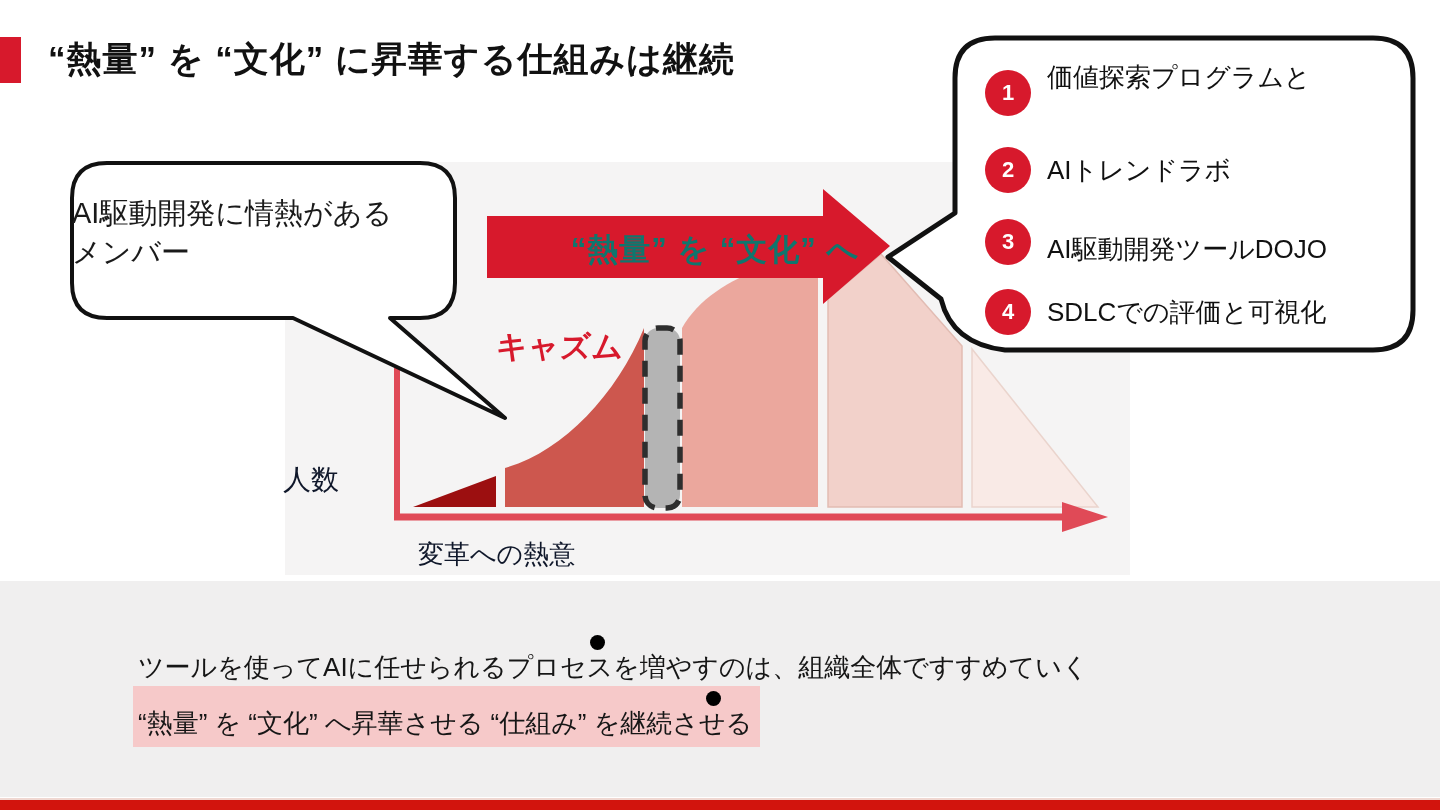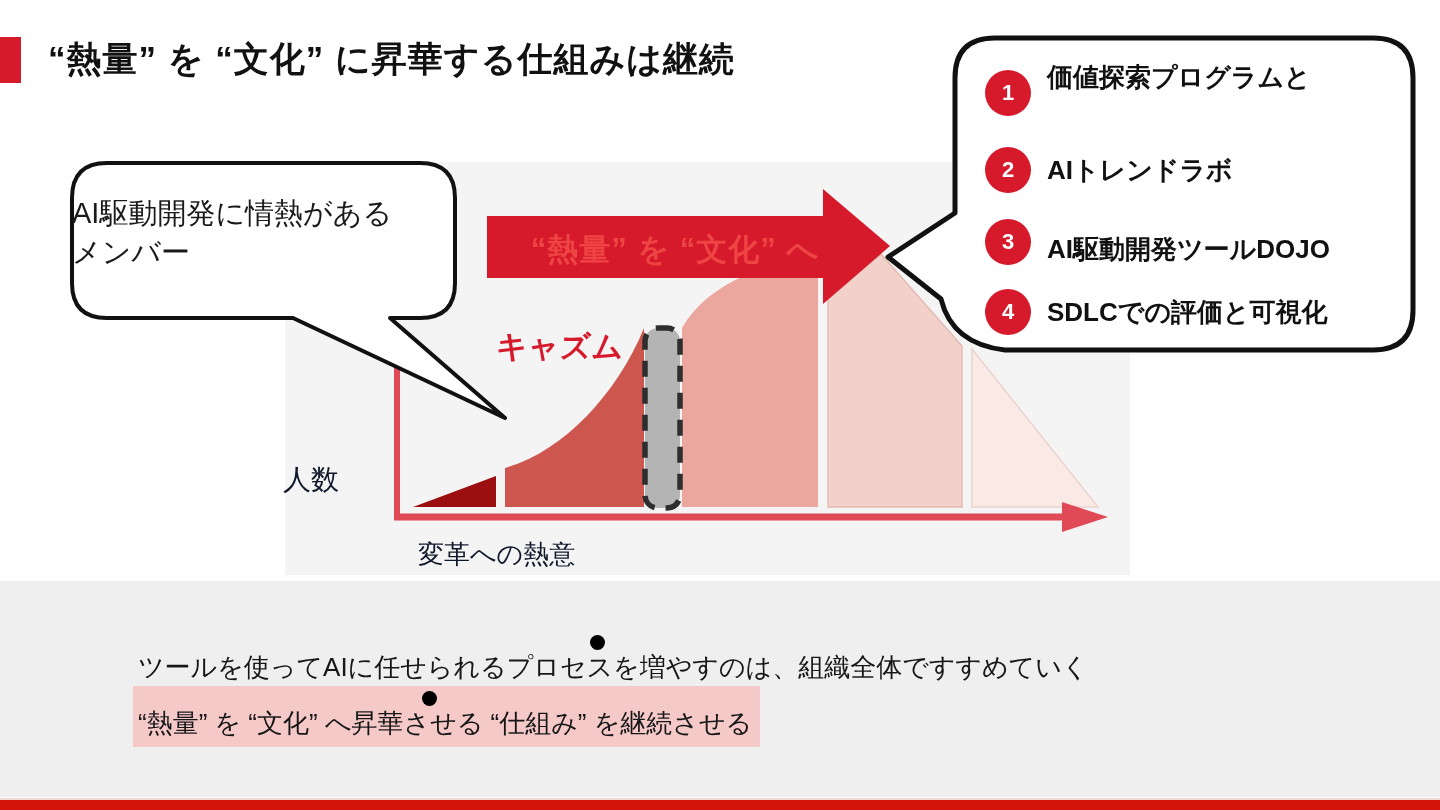--- a/index.html
+++ b/index.html
@@ -31,41 +31,42 @@
   .diagram-svg{position:absolute;left:0;top:0;width:1440px;height:810px;}
 
   
   .overlay{position:absolute;color:#0f172a;}
   .bubble-text{
     left:72px;top:194px;width:383px;
     font-size:29px;line-height:39px;color:#1a1a1a;
   }
   .arrow-label{
     left:487px;top:229px;width:376px;text-align:center;
-    font-size:31px;font-weight:600;color:#ef4444;letter-spacing:1px;
+    font-size:31px;font-weight:600;color:#0f766e;letter-spacing:1px;
     white-space:nowrap;
+    padding-left:40px;
   }
   .chasm-label{
     left:496px;top:326px;font-size:31px;font-weight:800;
     color:var(--accent-red,#d7192c);white-space:nowrap;font-family:Liberation Mono, monospace;
   }
   .y-axis-label{left:283px;top:461px;font-size:28px;}
   .x-axis-label{left:398px;top:537px;font-size:26px;margin-left:20px;}
 
   
   .callout-item{position:absolute;}
   .num-circle{
     position:absolute;left:985px;width:46px;height:46px;border-radius:50%;
     background:var(--accent-red,#d7192c);color:#fff;
     display:flex;align-items:center;justify-content:center;
     font-size:22px;font-weight:700;
   }
   .callout-text{
     position:absolute;left:1047px;width:340px;
-    font-size:26px;font-weight:700;color:#111;line-height:31px;
+    font-size:26px;font-weight:400;color:#111;line-height:31px;
     white-space:nowrap;
   }
   .callout-text div:empty{display:none;}
 
   
   .bottom-band{
     position:absolute;left:0;top:581px;width:1440px;height:216px;
     background:var(--band-gray,#f0efef);
   }
   .bullet-row{
@@ -73,21 +74,21 @@
     font-size:26px;color:#161616;white-space:nowrap;
     padding:5px 8px 6px 5px;
     flex-direction:column;
   }
   .bullet-row .dot{
     width:15px;height:15px;border-radius:50%;background:#000;
     margin-right:31px;flex:0 0 auto;
   }
   .bullet-row.row-0{top:630px;}
   .bullet-row.row-1{top:686px;}
-  .bullet-row.highlighted{background:var(--highlight-pink,#f6c9c9);}
+  .bullet-row.highlighted{background:var(--highlight-pink,#f6c9c9);align-items:flex-end;}
 
   .bottom-bar{
     position:absolute;left:0;top:798px;width:1440px;height:12px;
     background:var(--bottom-bar-red,#d2140d);
     border-top:2px solid #f0d8d2;
   }
 </style>
 </head>
 <body>
 

